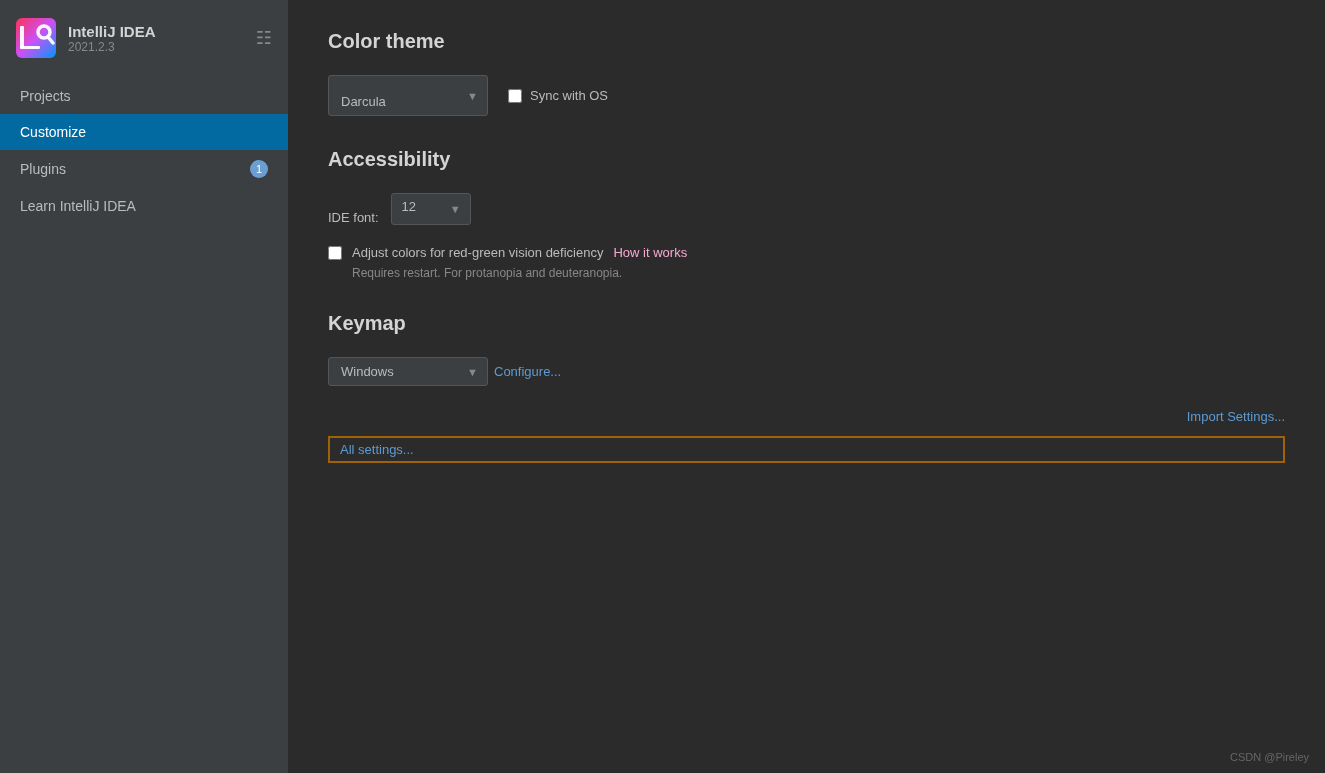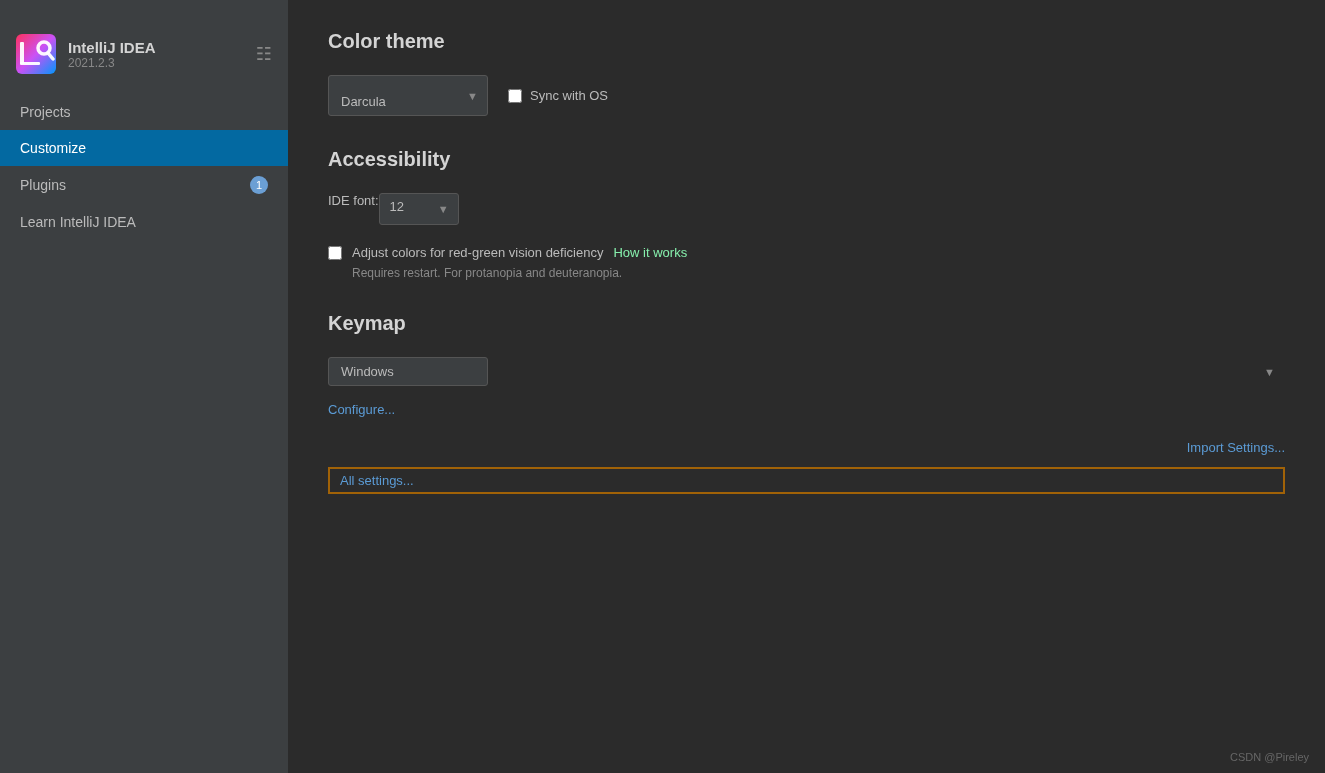--- a/index.html
+++ b/index.html
@@ -14,21 +14,21 @@
       overflow: hidden;
     }
 
     
     .sidebar {
       width: 288px;
       min-width: 288px;
       background: #3c3f41;
       display: flex;
       flex-direction: column;
-      padding-top: 16px;
+      padding-top: 0;
     }
 
     .app-header {
       display: flex;
       align-items: center;
       padding: 18px 16px 20px 16px;
       gap: 12px;
     }
 
     .app-info {
@@ -150,21 +150,22 @@
       color: #bbbbbb;
     }
 
     
     .accessibility-section {
       margin-bottom: 32px;
     }
 
     .ide-font-row {
       display: flex;
-      align-items: flex-start;
+      align-items: flex-end;
+      gap: 12px;
       margin-bottom: 20px;
     }
 
     .ide-font-label {
       font-size: 13px;
       color: #bbbbbb;
     }
 
     .font-dropdown-wrapper {
       position: relative;
@@ -196,42 +197,42 @@
       accent-color: #4870a8;
       cursor: pointer;
     }
 
     .color-adjust-label {
       font-size: 13px;
       color: #bbbbbb;
     }
 
     .how-it-works-link {
-      color: #86efac;
+      color: #f9a8d4;
       font-size: 13px;
       text-decoration: none;
       cursor: pointer;
     }
 
     .color-adjust-note {
       font-size: 12px;
       color: #888;
       margin-left: 24px;
       margin-bottom: 8px;
     }
 
     
     .keymap-section {
       margin-bottom: 23px;
     }
 
     .keymap-row {
       display: flex;
-      gap: 16px;
-      flex-direction: column;
+      align-items: center;
+      gap: 6px;
     }
 
     .keymap-dropdown-wrapper {
       position: relative;
       display: inline-block;
     }
 
     .keymap-dropdown-wrapper select {
       appearance: none;
       background: #3c3f41;

